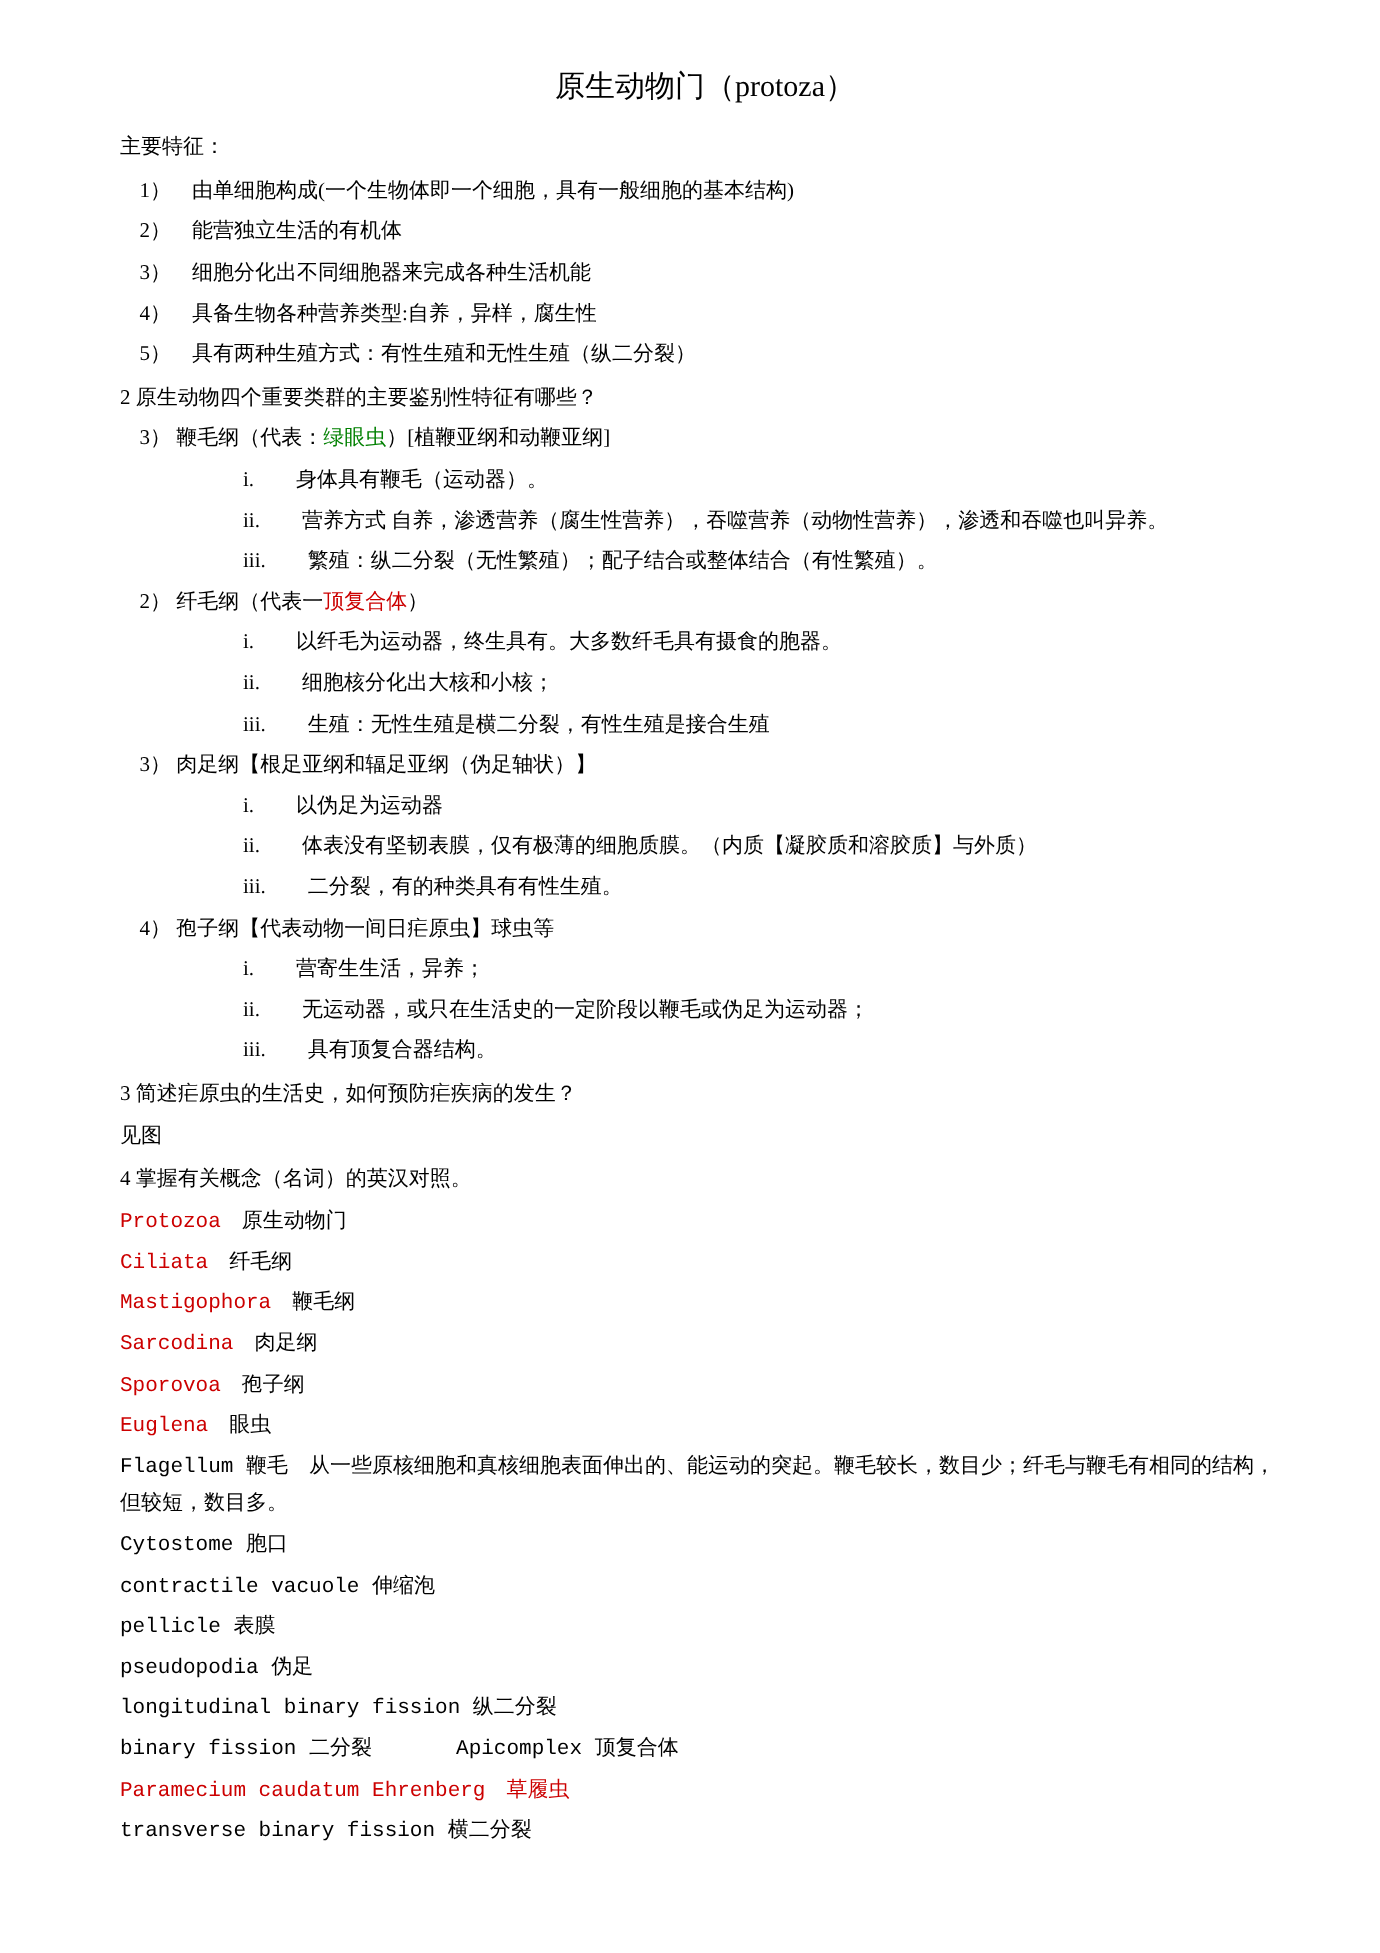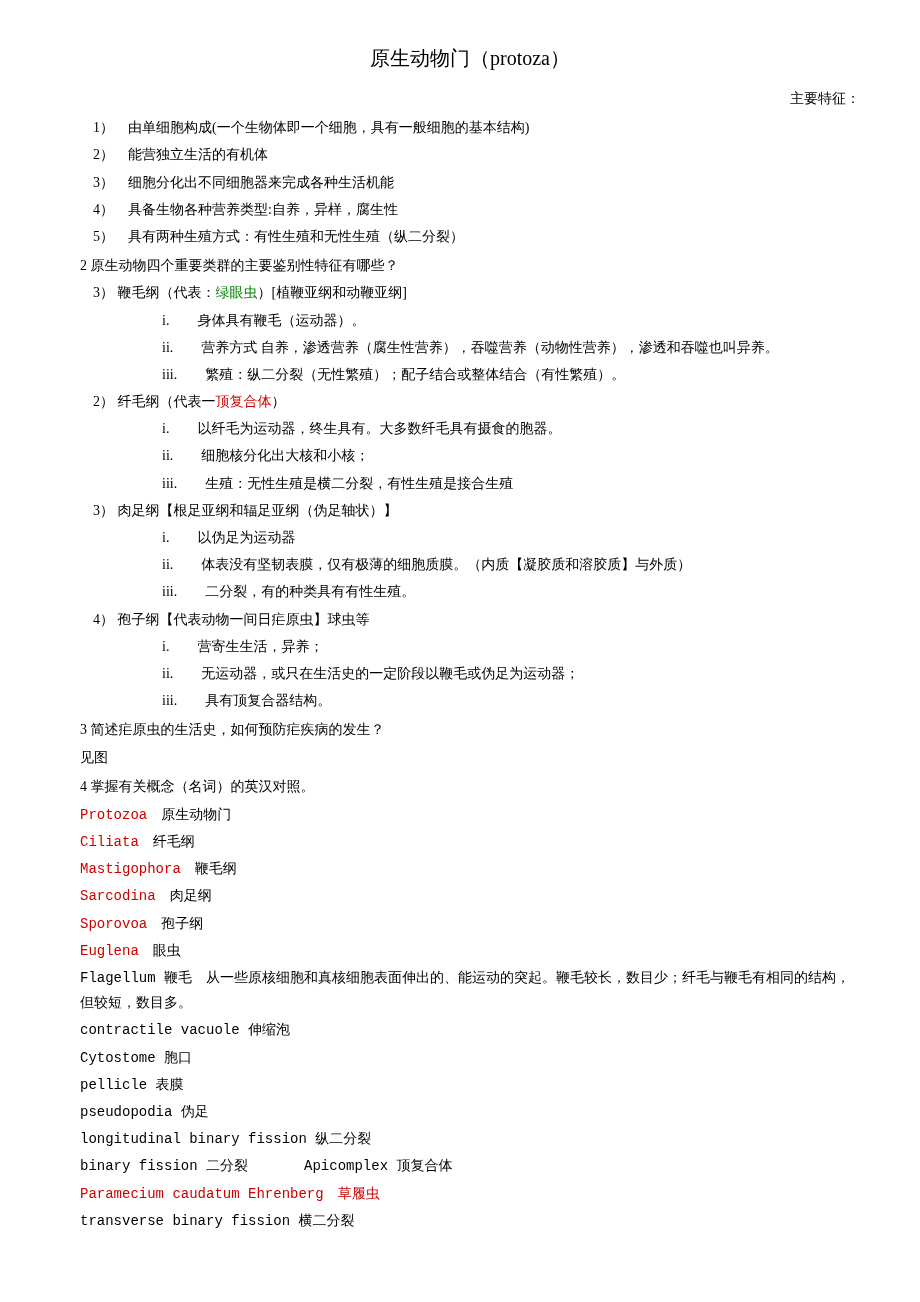--- a/index.html
+++ b/index.html
@@ -16,21 +16,20 @@
       line-height: 1.8;
     }
     .title {
       text-align: center;
       font-size: 20px;
       margin-bottom: 10px;
     }
     .section-label {
       font-size: 14px;
       margin-bottom: 4px;
-      text-align: right;
     }
     .red {
       color: #cc0000;
     }
     .green {
       color: #008000;
     }
     .list-item {
       margin-left: 13px;
       margin-bottom: 2px;
@@ -158,25 +157,25 @@
 
   <p class="vocab-line">
     <span class="red">Euglena</span>　<span>眼虫</span>
   </p>
 
   <p class="vocab-line">
     <span>Flagellum 鞭毛　从一些原核细胞和真核细胞表面伸出的、能运动的突起。鞭毛较长，数目少；纤毛与鞭毛有相同的结构，但较短，数目多。</span>
   </p>
 
   <p class="vocab-line">
-    <span>contractile vacuole  伸缩泡</span>
+    <span>Cytostome 胞口</span>
   </p>
 
   <p class="vocab-line">
-    <span>Cytostome 胞口</span>
+    <span>contractile vacuole  伸缩泡</span>
   </p>
 
   <p class="vocab-line">
     <span>pellicle  表膜</span>
   </p>
 
   <p class="vocab-line">
     <span>pseudopodia  伪足</span>
   </p>
 

